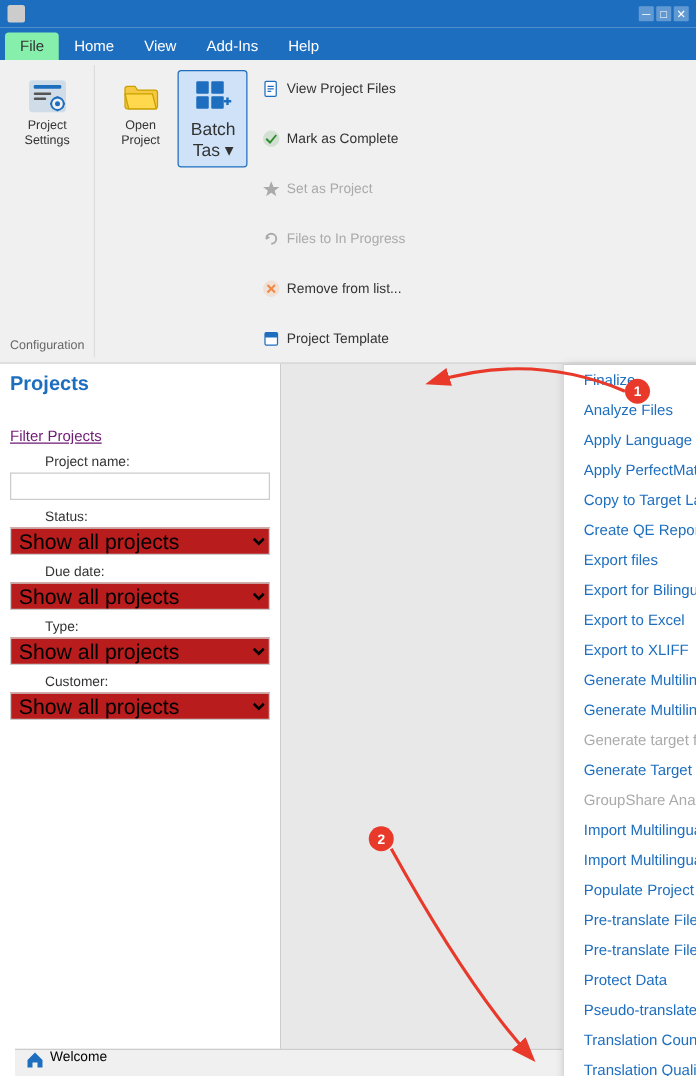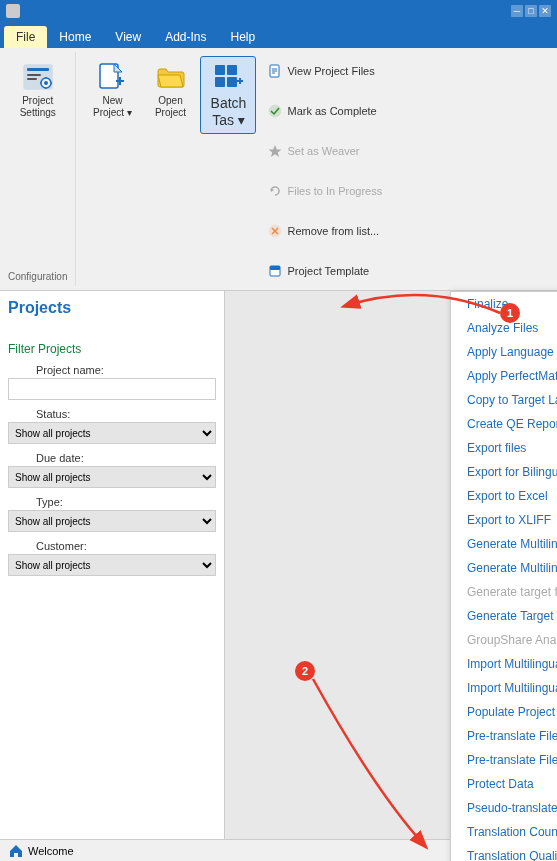--- a/index.html
+++ b/index.html
@@ -48,21 +48,21 @@
       height: 26px;
     }
     .ribbon-tab {
       padding: 4px 12px;
       font-size: 12px;
       cursor: pointer;
       border-radius: 3px 3px 0 0;
       color: white;
     }
     .ribbon-tab.active {
-      background: #fef9c3;
+      background: #86efac;
       color: #333;
     }
 
     
     .ribbon {
       background: #f0f0f0;
       border-bottom: 1px solid #ccc;
       display: flex;
       align-items: stretch;
       min-height: 88px;
@@ -160,23 +160,24 @@
       overflow-y: auto;
       flex-shrink: 0;
     }
     .sidebar-title {
       font-size: 16px;
       font-weight: bold;
       color: #1e6ebf;
       margin-bottom: 8px;
     }
     .filter-link {
-      color: #15803d;
+      color: #701a75;
       cursor: pointer;
       font-size: 12px;
+      text-decoration: underline;
       display: block;
       margin-bottom: 8px;
       margin-top: 25px;
     }
     .form-label {
       font-size: 11px;
       color: #333;
       margin-bottom: 2px;
       padding-left: 28px;
     }
@@ -186,37 +187,37 @@
       border: 1px solid #ccc;
       background: white;
       margin-bottom: 8px;
       font-size: 11px;
       padding: 0 4px;
     }
     .form-select {
       width: 100%;
       height: 22px;
       border: 1px solid #ccc;
-      background: #e5e5e5;
+      background: #b91c1c;
       margin-bottom: 8px;
-      font-size: 10px;
+      font-size: 17px;
       padding: 0 2px;
     }
 
     
     .status-bar {
       position: absolute;
       bottom: 0;
-      left: 0;
+      left: 12px;
       right: 0;
       height: 22px;
       background: #f0f0f0;
       border-top: 1px solid #ccc;
       display: flex;
-      align-items: center;
+      align-items: flex-start;
       padding: 0 8px;
       font-size: 11px;
     }
 
     
     .dropdown-menu {
       position: absolute;
       left: 225px;
       top: 0;
       width: 332px;
@@ -293,31 +294,20 @@
       </div>
       <span style="font-size:10px;text-align:center;line-height:1.2;">Project<br>Settings</span>
     </div>
     <div class="ribbon-group-label">Configuration</div>
   </div>
 
   <div class="ribbon-group" style="flex-direction:row;align-items:flex-start;flex:1;">
     <div style="display:flex;flex-direction:column;align-items:center;margin-right:4px;">
       <div style="display:flex;gap:2px;margin-bottom:auto;">
 
-        <div class="ribbon-btn-large">
-          <div class="icon">
-            <svg width="32" height="32" viewBox="0 0 32 32">
-              <rect x="4" y="3" width="18" height="24" rx="2" fill="#fff" stroke="#1e6ebf" stroke-width="1.5"></rect>
-              <polygon points="18,3 26,11 18,11" fill="#cfe2f7" stroke="#1e6ebf" stroke-width="1"></polygon>
-              <line x1="20" y1="20" x2="28" y2="20" stroke="#1e6ebf" stroke-width="2"></line>
-              <line x1="24" y1="16" x2="24" y2="24" stroke="#1e6ebf" stroke-width="2"></line>
-            </svg>
-          </div>
-          <span style="font-size:10px;text-align:center;line-height:1.2;">New<br>Project ▾</span>
-        </div>
 
         <div class="ribbon-btn-large">
           <div class="icon">
             <svg width="32" height="32" viewBox="0 0 32 32">
               <path d="M4 10 Q4 8 6 8 L12 8 L14 11 L28 11 Q30 11 30 13 L30 24 Q30 26 28 26 L6 26 Q4 26 4 24 Z" fill="#f5c842" stroke="#c8a000" stroke-width="1"></path>
               <path d="M4 14 L7 26 L29 26 L26 14 Z" fill="#ffd84d" stroke="#c8a000" stroke-width="1"></path>
             </svg>
           </div>
           <span style="font-size:10px;text-align:center;line-height:1.2;">Open<br>Project</span>
         </div>
@@ -358,21 +348,21 @@
           </svg>
         </div>
         <span>Mark as Complete</span>
       </div>
       <div class="ribbon-btn-small disabled">
         <div class="icon-sm">
           <svg width="14" height="14" viewBox="0 0 14 14">
             <polygon points="7,1 8.8,5.5 13.5,5.5 9.7,8.5 11.1,13 7,10.2 2.9,13 4.3,8.5 0.5,5.5 5.2,5.5" fill="#aaa"></polygon>
           </svg>
         </div>
-        <span>Set as Weaver</span>
+        <span>Set as Project</span>
       </div>
       <div class="ribbon-btn-small disabled">
         <div class="icon-sm">
           <svg width="14" height="14" viewBox="0 0 14 14">
             <path d="M3 7 A4 4 0 1 1 7 11" fill="none" stroke="#aaa" stroke-width="1.5"></path>
             <polygon points="3,4 3,8 6,6" fill="#aaa"></polygon>
           </svg>
         </div>
         <span>Files to In Progress</span>
       </div>

